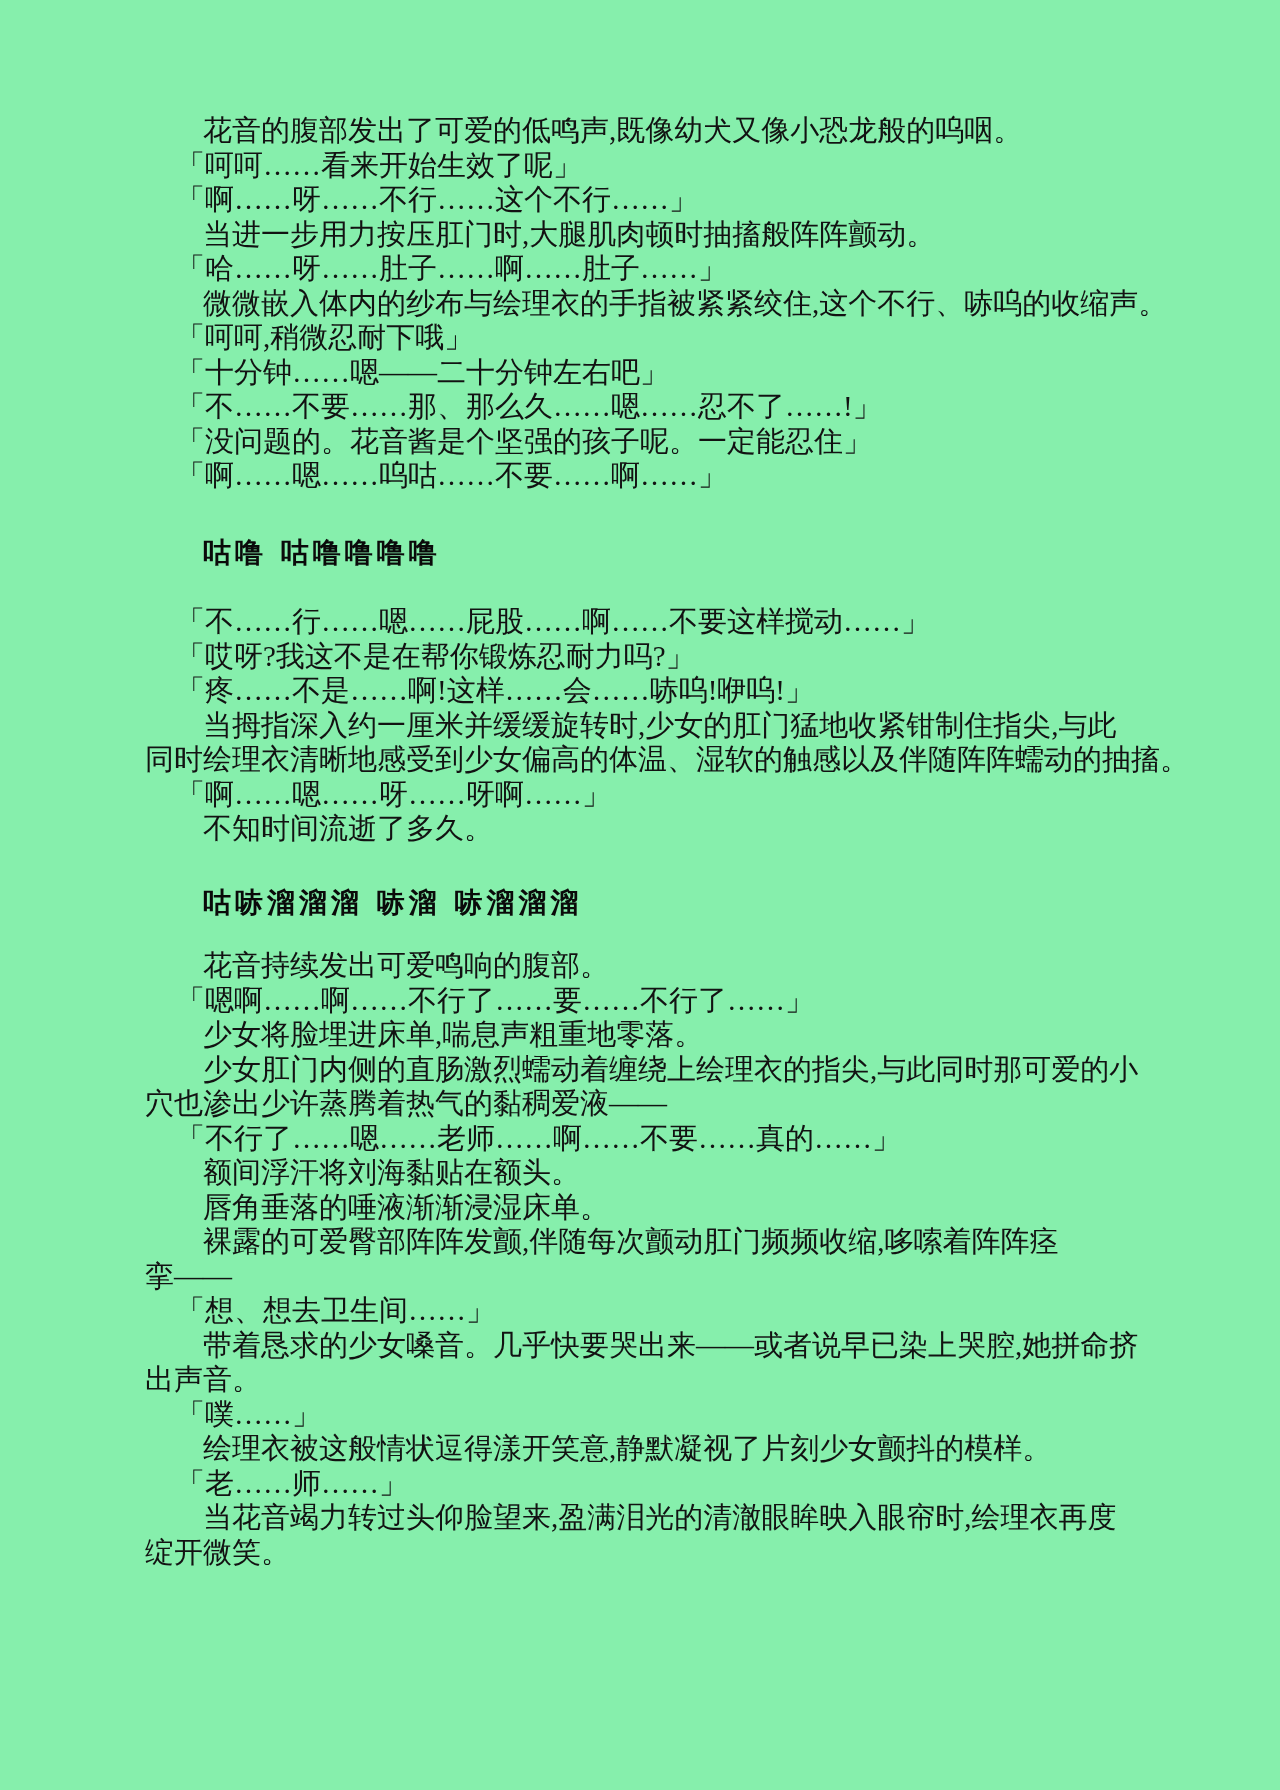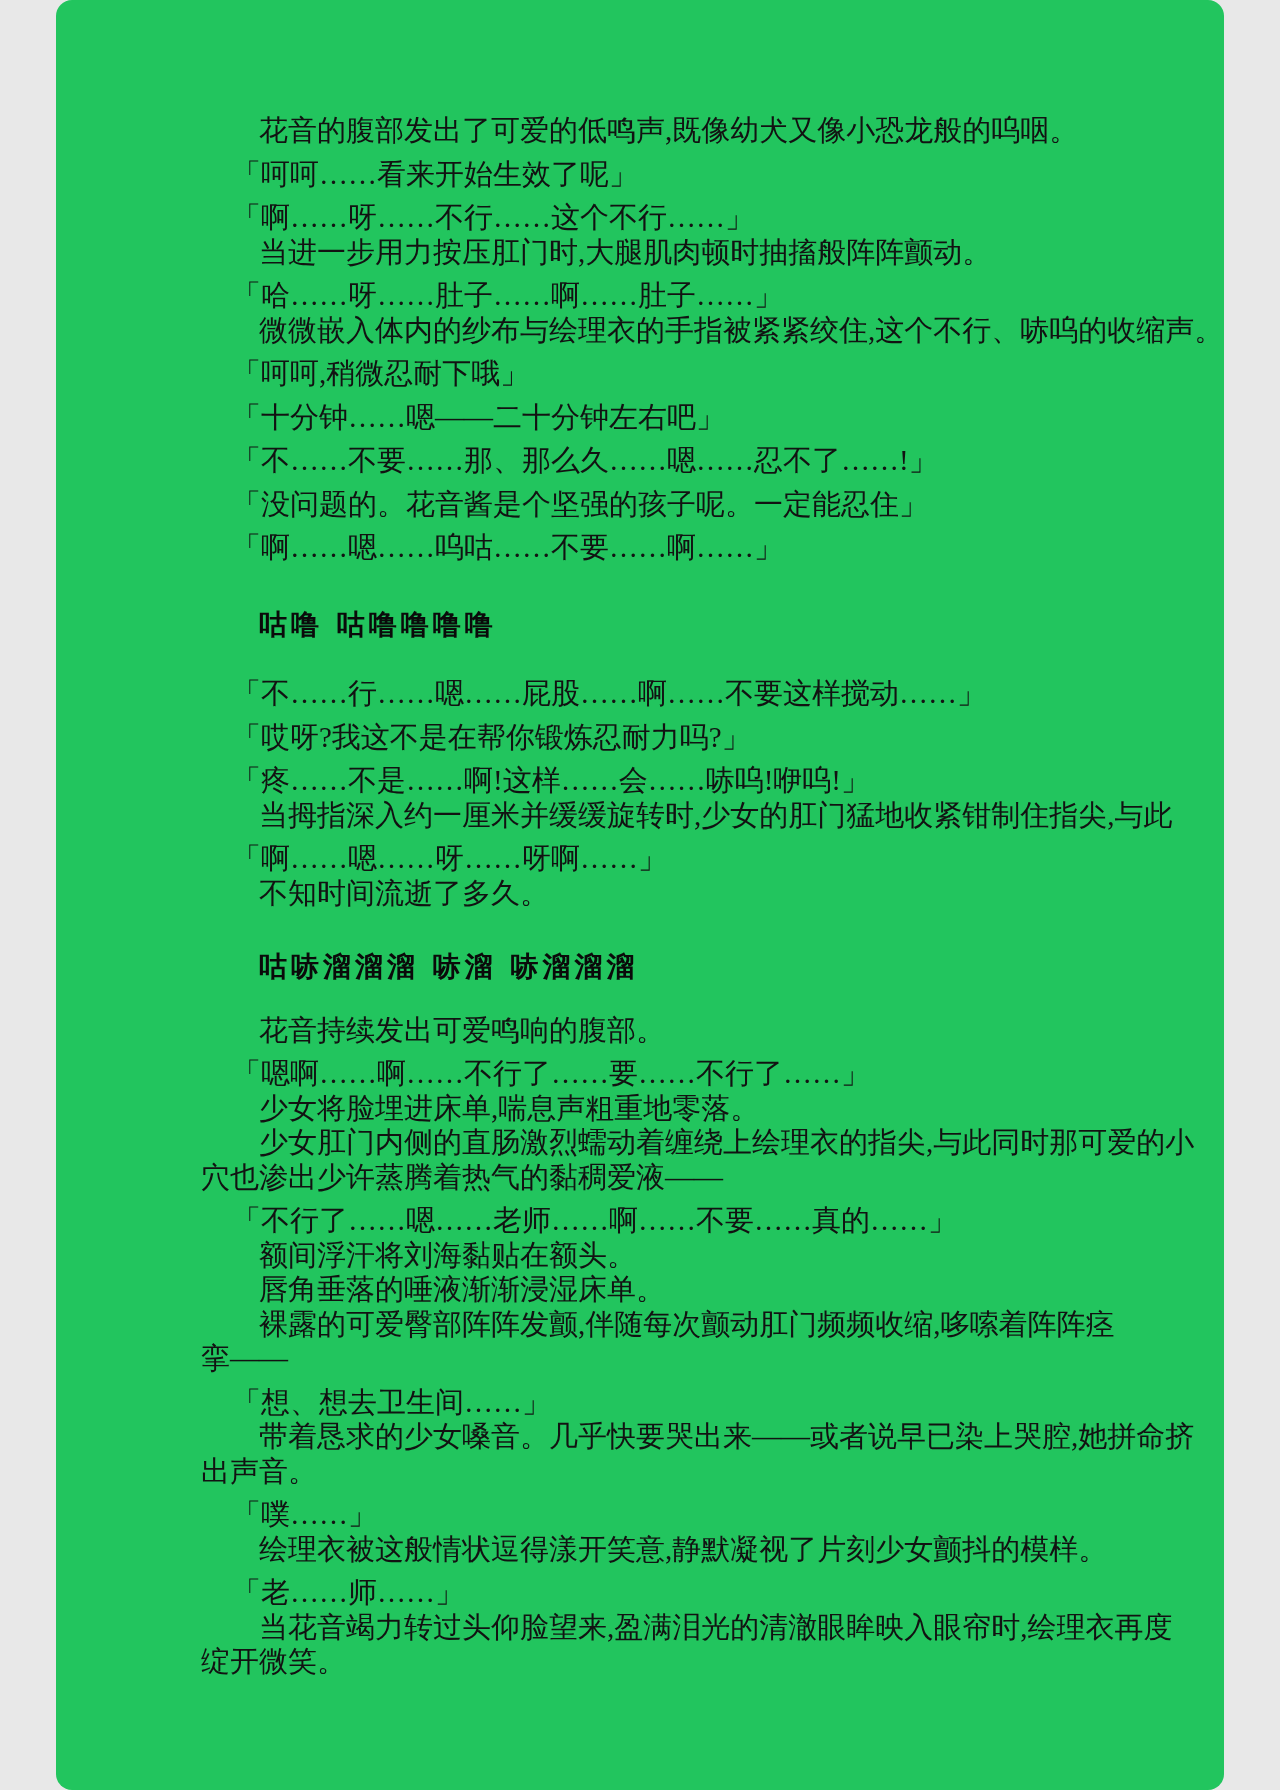--- a/index.html
+++ b/index.html
@@ -1,37 +1,36 @@
 <!DOCTYPE html>
 <html><head>
 <meta charset="utf-8">
 <style>
   html, body { margin: 0; padding: 0; background: #e8e8e8; }
   .page {
     position: relative;
-    width: 1168px;
+    width: 1280px;
     height: 1790px;
-    background: #22c55e;
+    background: #86efac;
     overflow: hidden;
     margin: 0 auto;
-    border-radius: 16px;
   }
   .text-block {
     position: absolute;
     left: 145px;
     top: 113px;
     width: 1012px;
     font-family: "Liberation Serif", "DejaVu Serif", serif;
     font-size: 29px;
     line-height: 34.5px;
     color: #121212;
   }
   .line { white-space: nowrap; }
   .line.narrative    { text-indent: 58px; }
-  .line.dialogue     { text-indent: 31px; margin-top: 9px; }
+  .line.dialogue     { text-indent: 31px; }
   .line.continuation { text-indent: 0; }
   .line.sfx {
     text-indent: 58px;
     font-family: "DejaVu Sans", "Liberation Sans", sans-serif;
     font-weight: 900;
     font-size: 28px;
     letter-spacing: 4px;
     color: #0a0a0a;
   }
   .sfx-1 { margin: 43px 0 34px 0; }
@@ -52,20 +51,21 @@
       <div class="line dialogue">「呵呵,稍微忍耐下哦」</div>
       <div class="line dialogue">「十分钟……嗯——二十分钟左右吧」</div>
       <div class="line dialogue">「不……不要……那、那么久……嗯……忍不了……!」</div>
       <div class="line dialogue">「没问题的。花音酱是个坚强的孩子呢。一定能忍住」</div>
       <div class="line dialogue">「啊……嗯……呜咕……不要……啊……」</div>
       <div class="line sfx sfx-1">咕噜 咕噜噜噜噜</div>
       <div class="line dialogue">「不……行……嗯……屁股……啊……不要这样搅动……」</div>
       <div class="line dialogue">「哎呀?我这不是在帮你锻炼忍耐力吗?」</div>
       <div class="line dialogue">「疼……不是……啊!这样……会……哧呜!咿呜!」</div>
       <div class="line narrative">当拇指深入约一厘米并缓缓旋转时,少女的肛门猛地收紧钳制住指尖,与此</div>
+      <div class="line continuation">同时绘理衣清晰地感受到少女偏高的体温、湿软的触感以及伴随阵阵蠕动的抽搐。</div>
       <div class="line dialogue">「啊……嗯……呀……呀啊……」</div>
       <div class="line narrative">不知时间流逝了多久。</div>
       <div class="line sfx sfx-3">咕哧溜溜溜 哧溜 哧溜溜溜</div>
       <div class="line narrative">花音持续发出可爱鸣响的腹部。</div>
       <div class="line dialogue">「嗯啊……啊……不行了……要……不行了……」</div>
       <div class="line narrative">少女将脸埋进床单,喘息声粗重地零落。</div>
       <div class="line narrative">少女肛门内侧的直肠激烈蠕动着缠绕上绘理衣的指尖,与此同时那可爱的小</div>
       <div class="line continuation">穴也渗出少许蒸腾着热气的黏稠爱液——</div>
       <div class="line dialogue">「不行了……嗯……老师……啊……不要……真的……」</div>
       <div class="line narrative">额间浮汗将刘海黏贴在额头。</div>

